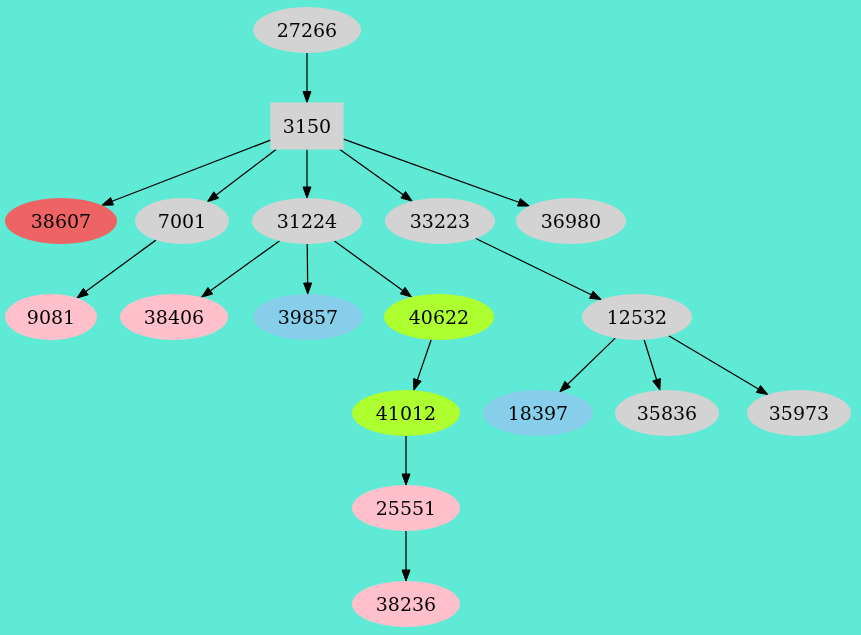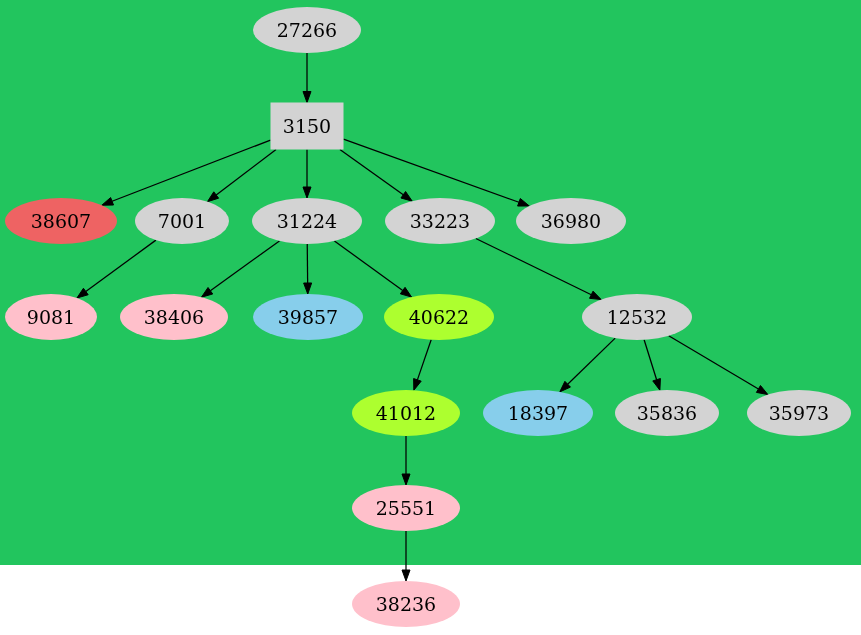--- a/index.html
+++ b/index.html
@@ -6,22 +6,22 @@
     margin: 0;
     padding: 0;
     background: #ffffff;
     width: 861px;
     height: 635px;
     overflow: hidden;
   }
   .canvas {
     position: relative;
     width: 861px;
-    height: 565px;
-    background: #22c55e;
+    height: 635px;
+    background: #5eead4;
   }
   svg {
     display: block;
     width: 861px;
     height: 635px;
   }
   .node-label {
     font-family: "DejaVu Serif", "Liberation Serif", serif;
     font-size: 19px;
     fill: #000000;

